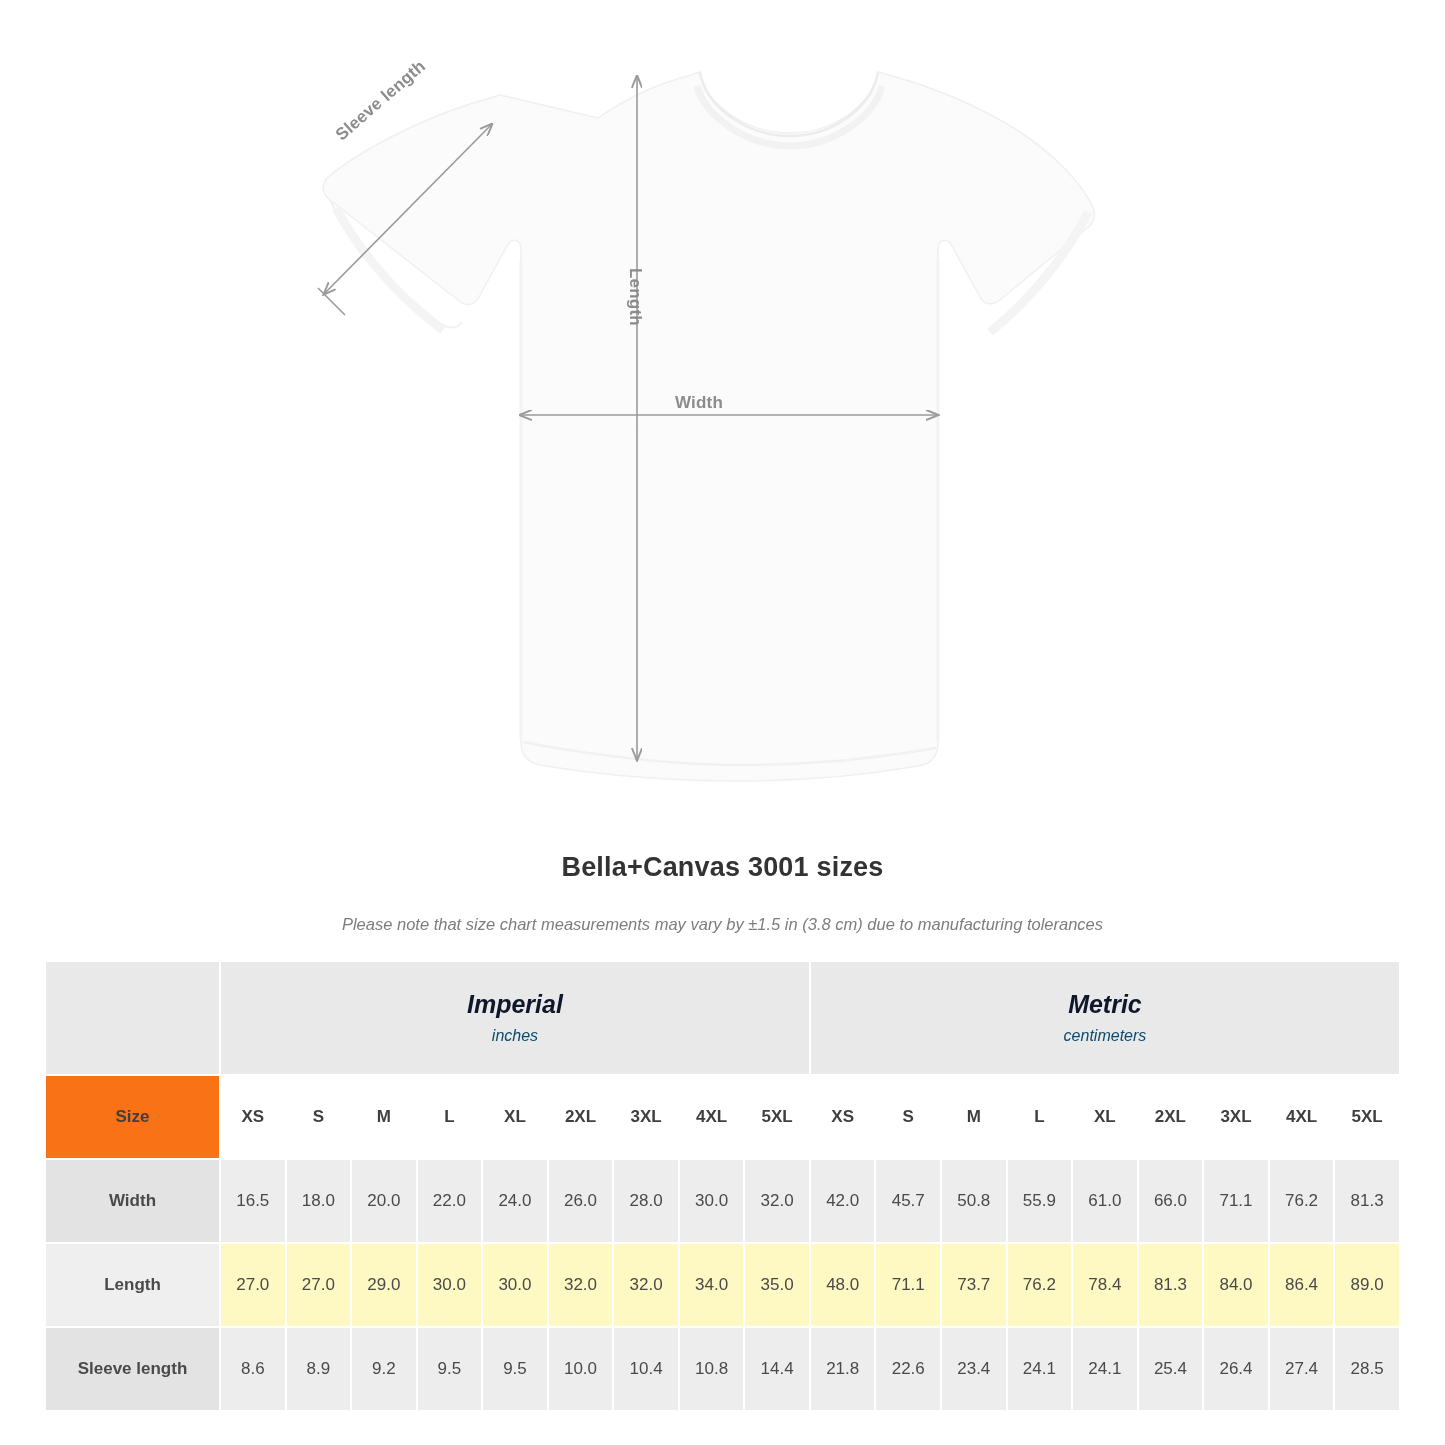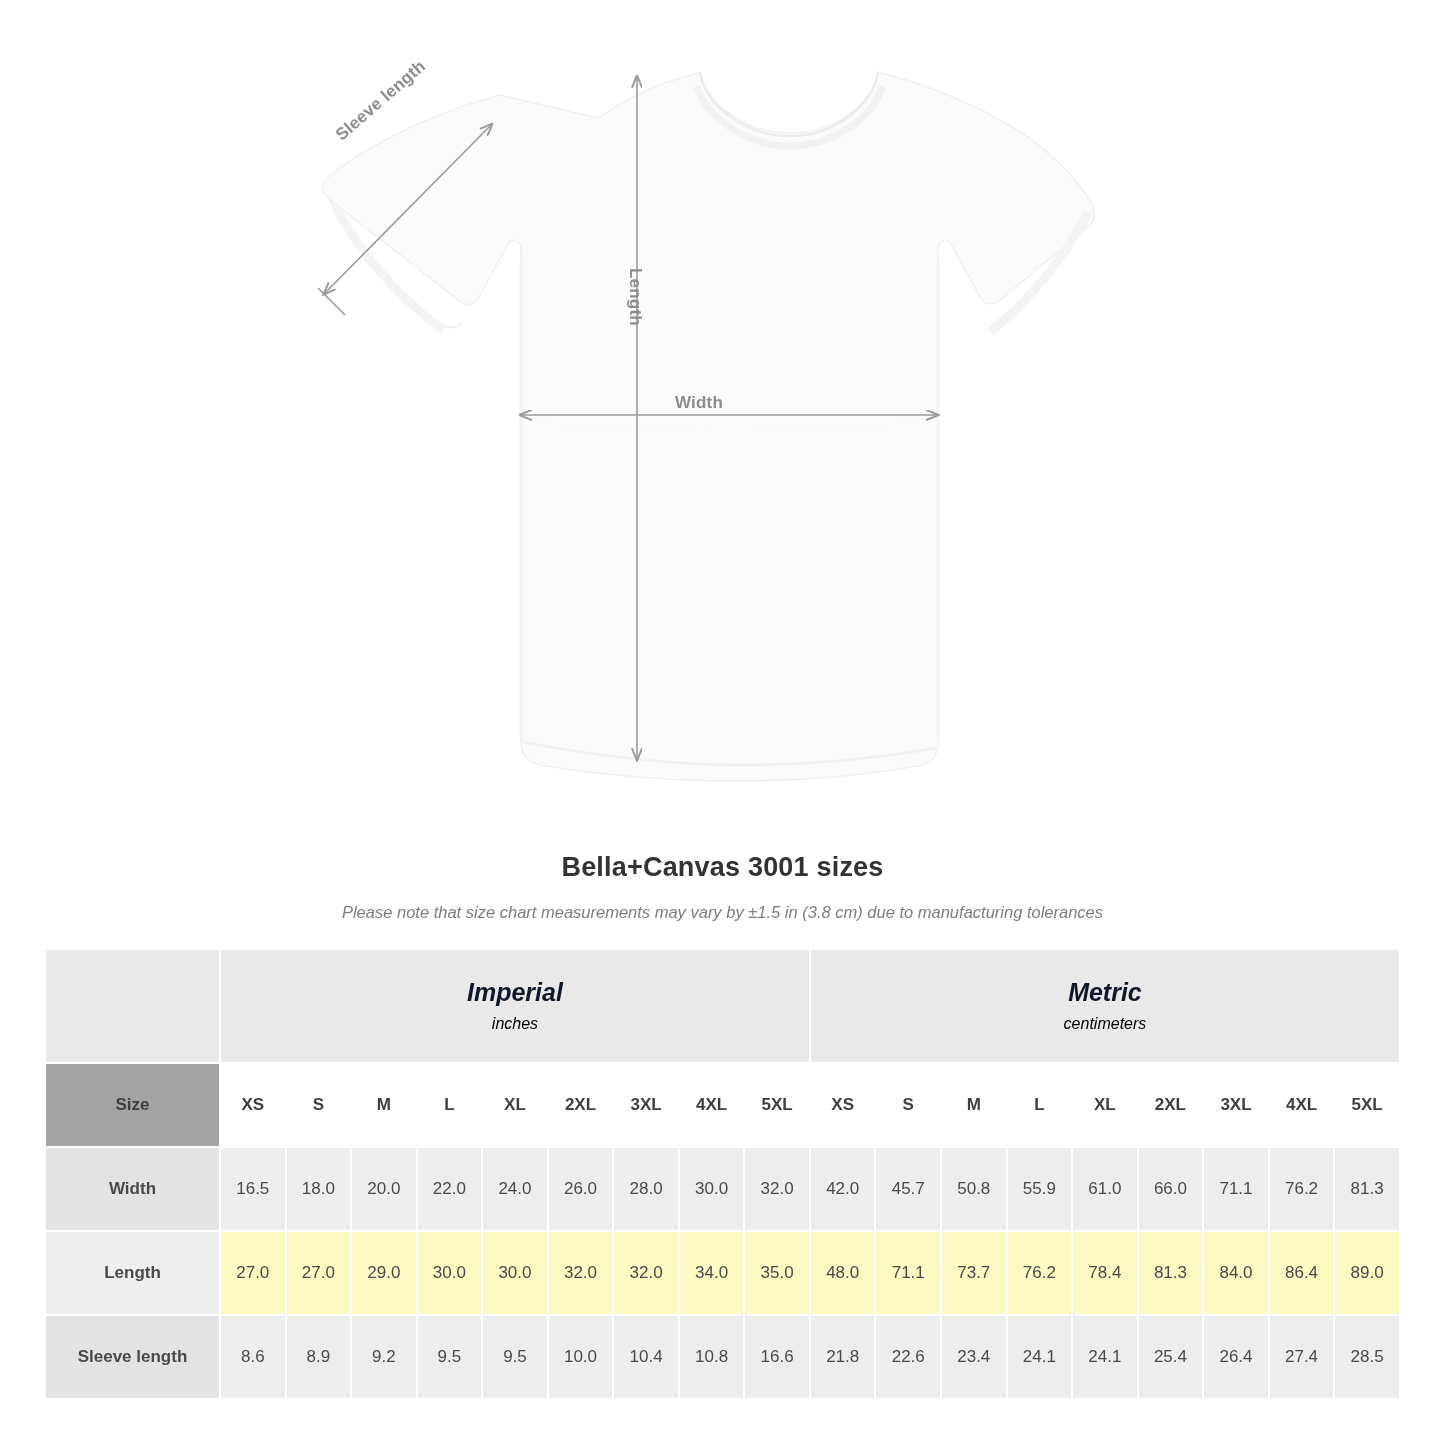--- a/index.html
+++ b/index.html
@@ -66,21 +66,21 @@
     font-size: 27px;
     font-weight: bold;
     color: #333333;
     margin: 0;
     letter-spacing: 0.2px;
   }
   .chart-note {
     font-size: 16.5px;
     font-style: italic;
     color: #7d7d7d;
-    margin-top: 20px;
+    margin-top: 32px;
   }
 
   
   .table-wrap {
     margin: 26px 44px 0 44px;
     width: 1357px;
   }
   table.size-table {
     border-collapse: collapse;
     width: 100%;
@@ -101,36 +101,36 @@
   .unit-head .unit-name {
     font-size: 25px;
     font-style: italic;
     font-weight: bold;
     color: #0f172a;
     line-height: 1.1;
   }
   .unit-head .unit-sub {
     font-size: 16px;
     font-style: italic;
-    color: #000000;
+    color: #0c4a6e;
     margin-top: 8px;
   }
   .corner-cell {
     background: #e9e9e9;
   }
   tr.header-row td {
     height: 82px;
     background: #ffffff;
     font-weight: bold;
     font-size: 17px;
     color: #3f3f3f;
     vertical-align: middle;
   }
   tr.header-row td.rowlabel {
-    background: #a3a3a3;
+    background: #f97316;
     font-weight: bold;
     font-size: 17px;
   }
   tr.data-row td {
     height: 82px;
     vertical-align: middle;
     font-size: 17px;
   }
   tr.row-odd td { background: #ededed; }
   tr.row-even td { background: #fef9c3; }
@@ -316,21 +316,21 @@
         <tr class="data-row row-odd">
           <td class="rowlabel">Sleeve length</td>
           <td>8.6</td>
           <td>8.9</td>
           <td>9.2</td>
           <td>9.5</td>
           <td>9.5</td>
           <td>10.0</td>
           <td>10.4</td>
           <td>10.8</td>
-          <td>16.6</td>
+          <td>14.4</td>
           <td>21.8</td>
           <td>22.6</td>
           <td>23.4</td>
           <td>24.1</td>
           <td>24.1</td>
           <td>25.4</td>
           <td>26.4</td>
           <td>27.4</td>
           <td>28.5</td>
         </tr>

